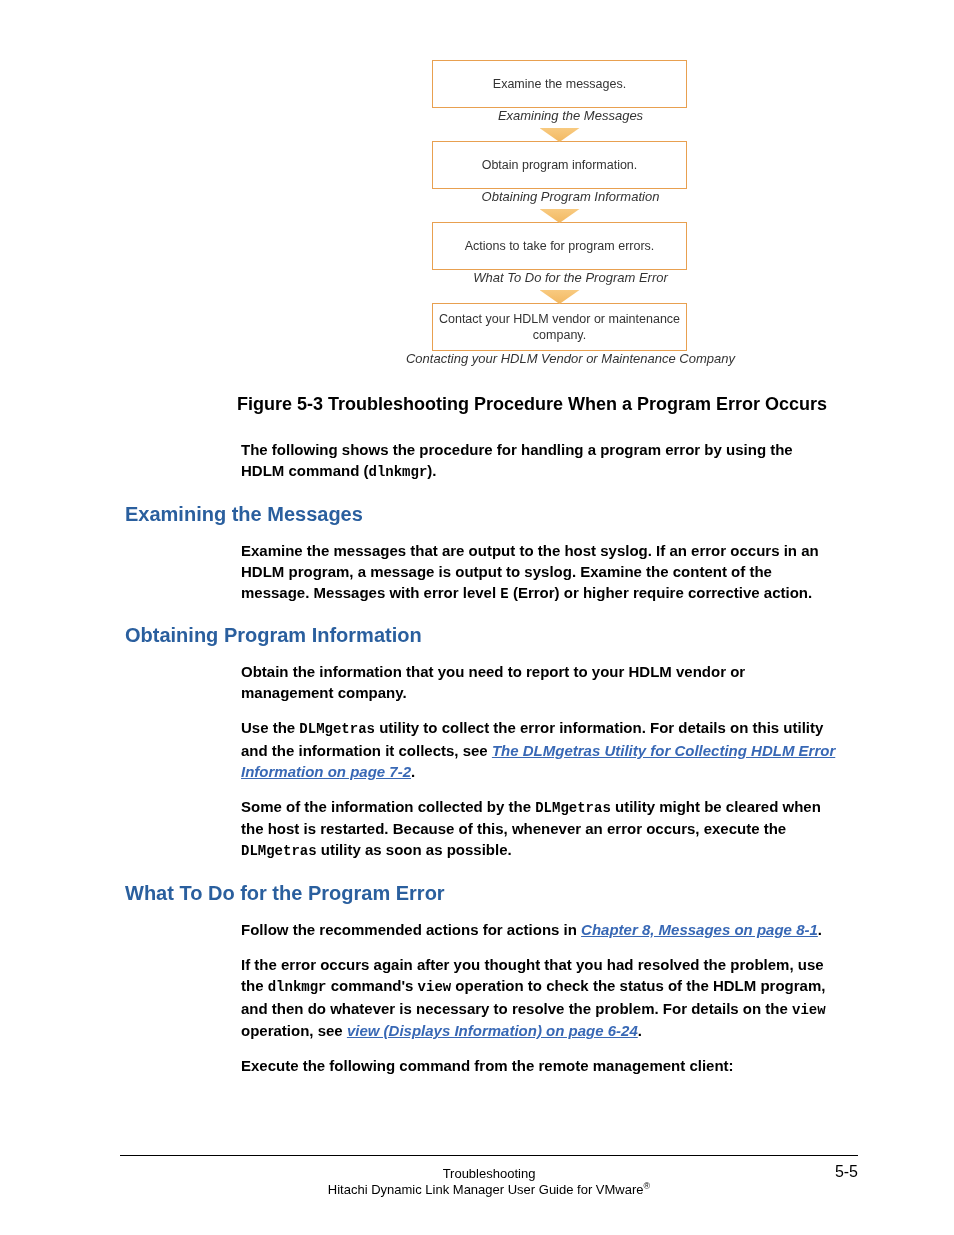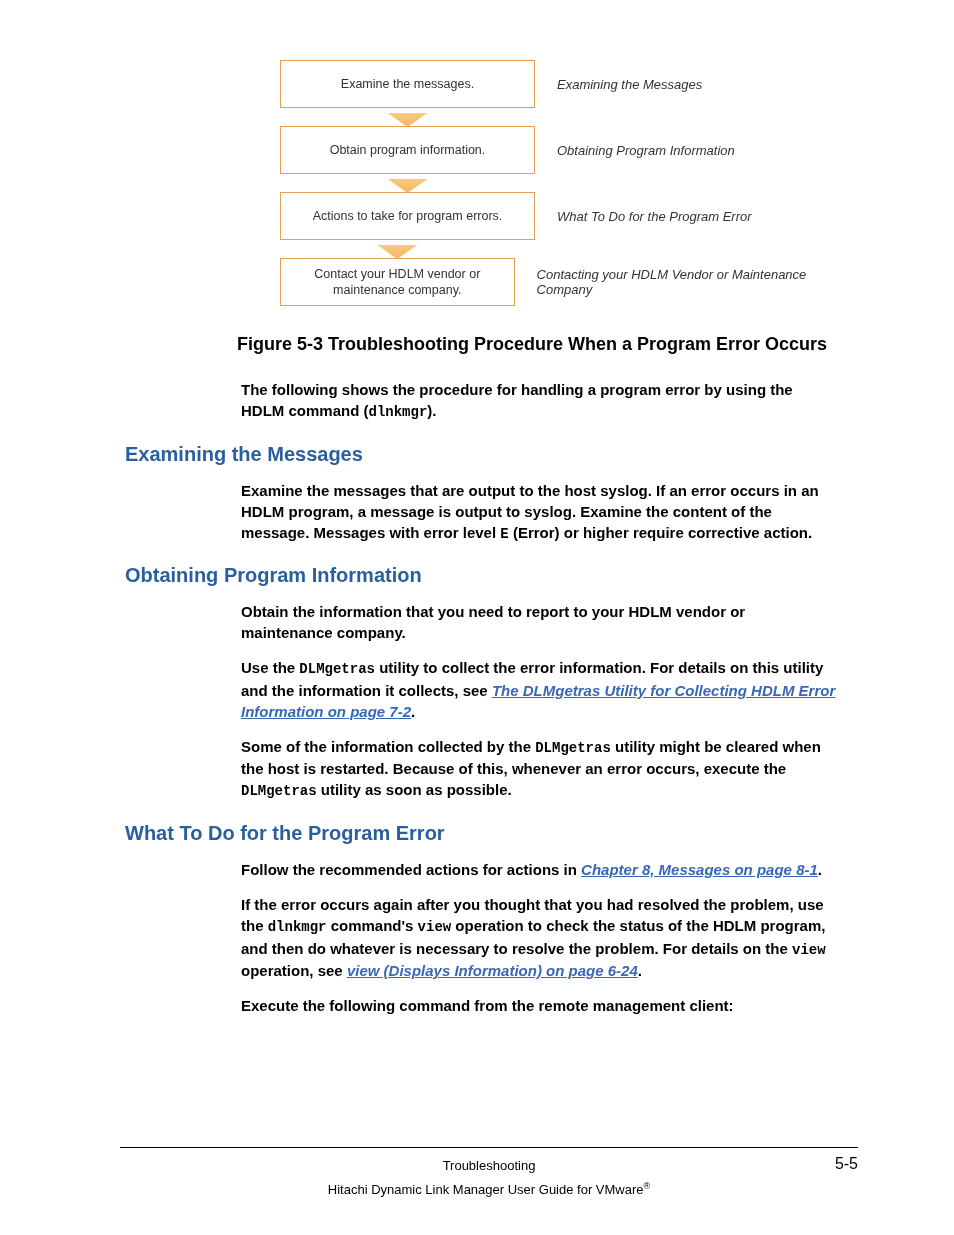--- a/index.html
+++ b/index.html
@@ -14,20 +14,21 @@
     padding: 60px 115px 0 125px;
   }
   .flowchart {
     margin-left: 155px;
     margin-bottom: 28px;
   }
   .flow-row {
     display: flex;
     align-items: center;
     margin-bottom: 18px;
+    flex-direction: column;
   }
   .flow-box {
     width: 255px;
     height: 48px;
     background: #fff;
     border: 1px solid #e8a050;
     display: flex;
     align-items: center;
     justify-content: center;
     text-align: center;
@@ -94,21 +95,21 @@
     text-align: center;
     font-size: 13px;
   }
   .footer-top { display: flex; justify-content: center; position: relative; }
   .page-num {
     position: absolute;
     right: 0;
     top: -3px;
     font-size: 16px;
   }
-  .footer-bottom { margin-top: 8px; font-size: 13px; }
+  .footer-bottom { margin-top: 0; font-size: 13px; }
   sup { font-size: 9px; }
 </style>
 </head>
 <body>
 
 <div class="flowchart">
   <div class="flow-row">
     <div class="flow-box">Examine the messages.</div>
     <div class="flow-label">Examining the Messages</div>
   </div>
@@ -131,21 +132,21 @@
 <p class="body-block">
   <span>The following shows the procedure for handling a program error by using the HDLM command (</span><code>dlnkmgr</code><span>).</span>
 </p>
 
 <h2>Examining the Messages</h2>
 <p class="body-block">
   <span>Examine the messages that are output to the host syslog. If an error occurs in an HDLM program, a message is output to syslog. Examine the content of the message. Messages with error level </span><code>E</code><span> (Error) or higher require corrective action.</span>
 </p>
 
 <h2>Obtaining Program Information</h2>
-<p class="body-block">Obtain the information that you need to report to your HDLM vendor or maintenance company.</p>
+<p class="body-block">Obtain the information that you need to report to your HDLM vendor or management company.</p>
 <p class="body-block">
   <span>Use the </span><code>DLMgetras</code><span> utility to collect the error information. For details on this utility and the information it collects, see </span><a href="#">The DLMgetras Utility for Collecting HDLM Error Information on page 7-2</a><span>.</span>
 </p>
 <p class="body-block">
   <span>Some of the information collected by the </span><code>DLMgetras</code><span> utility might be cleared when the host is restarted. Because of this, whenever an error occurs, execute the </span><code>DLMgetras</code><span> utility as soon as possible.</span>
 </p>
 
 <h2>What To Do for the Program Error</h2>
 <p class="body-block">
   <span>Follow the recommended actions for actions in </span><a href="#">Chapter 8, Messages on page 8-1</a><span>.</span>

